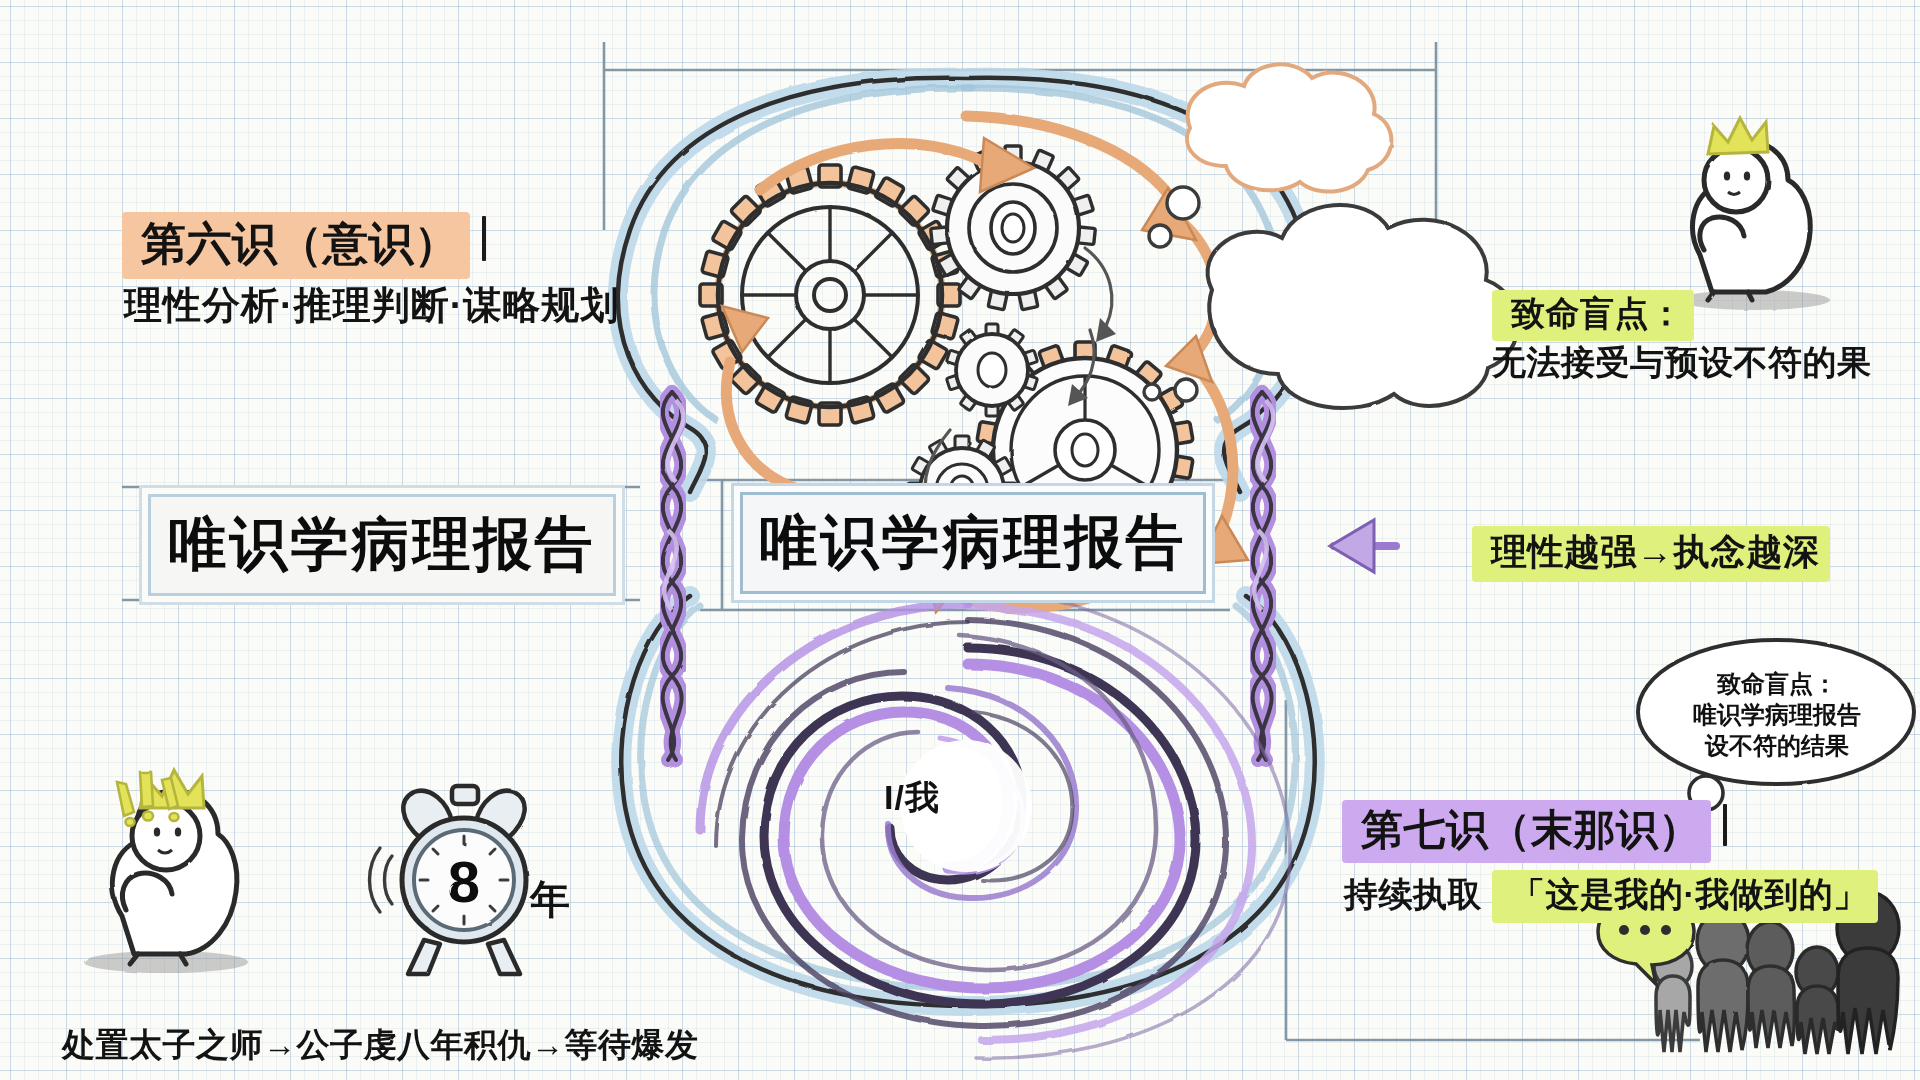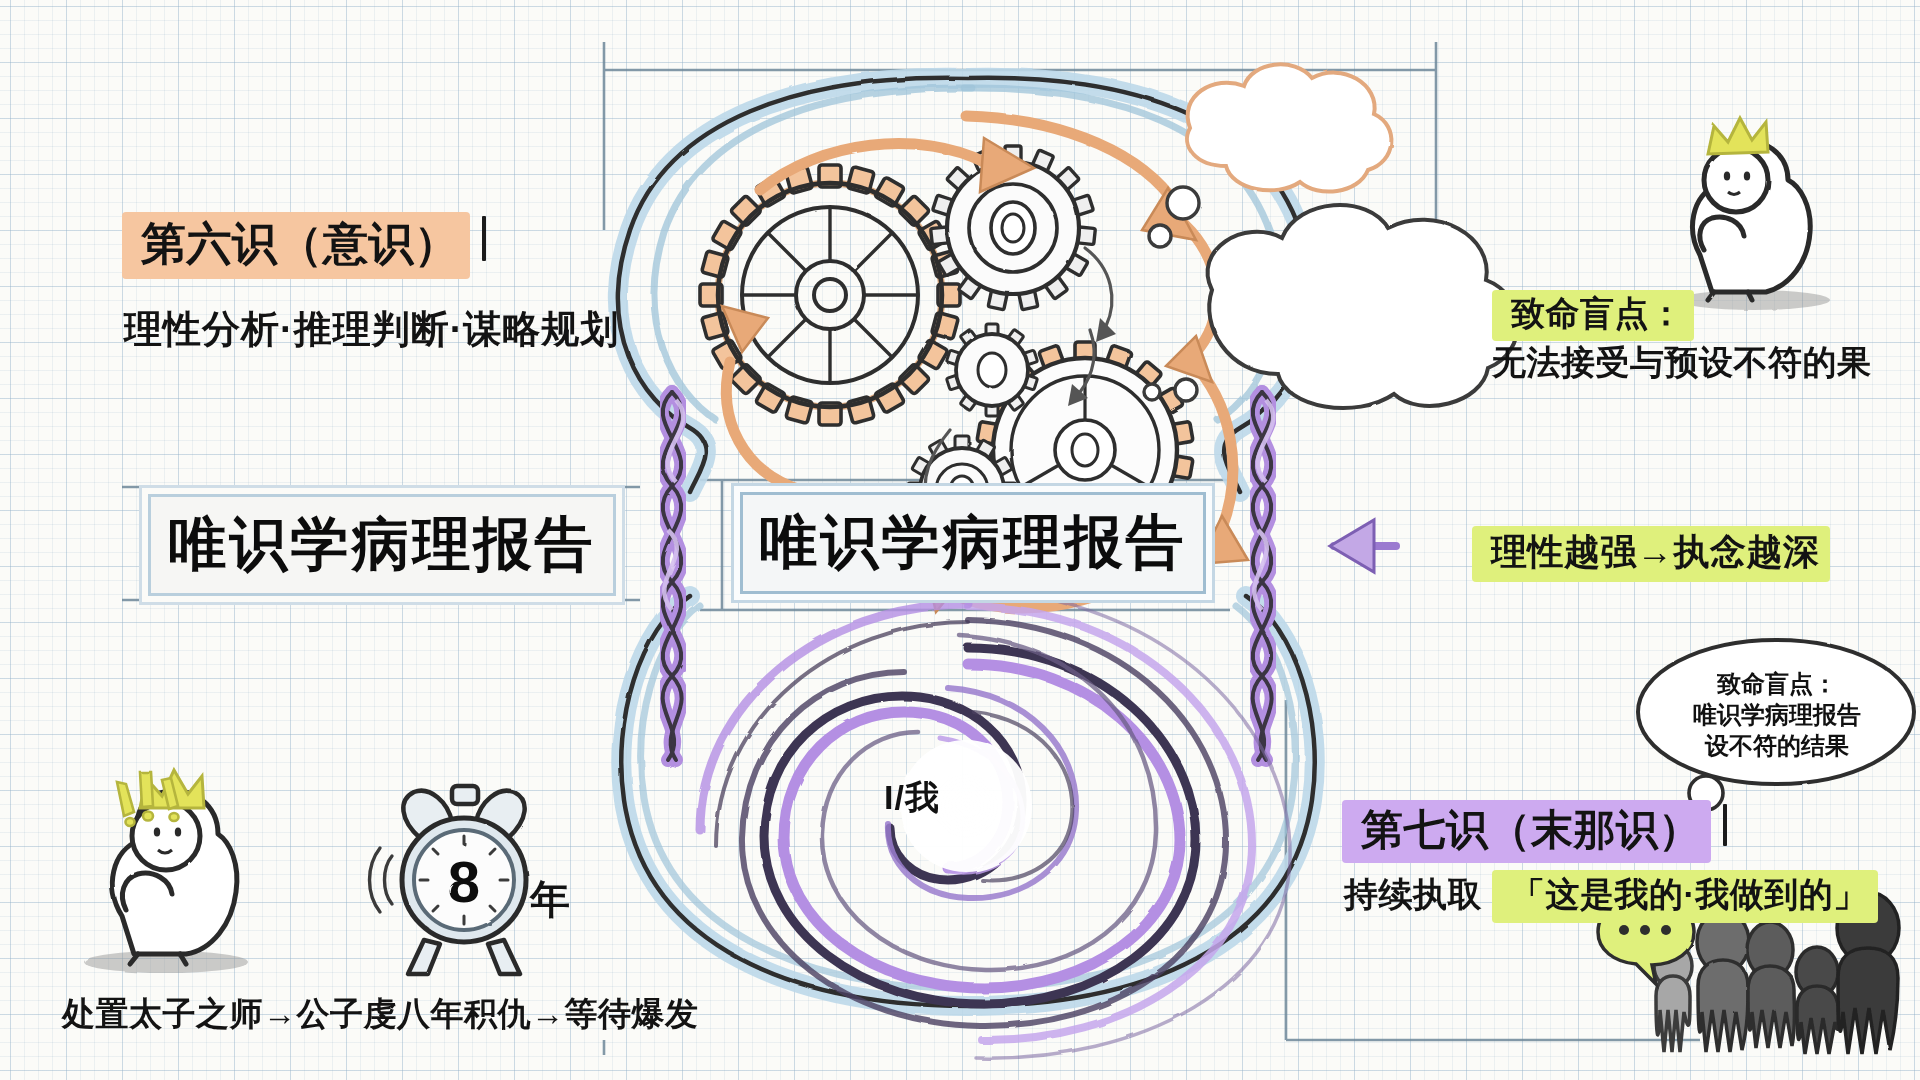--- a/index.html
+++ b/index.html
@@ -22,42 +22,42 @@
   .lyr{position:absolute;top:0;left:0;width:1920px;height:1080px;pointer-events:none;}
   
   .lbl{position:absolute;white-space:nowrap;color:#131313;font-weight:700;letter-spacing:.5px;}
   .hl{padding:2px 10px 5px 19px;border-radius:4px;display:inline-block;}
   .hl-orange{background:#f6c6a0;}
   .hl-green{background:#dff07c;}
   .hl-purple{background:#cdaaf0;}
   .tick{display:inline-block;width:4px;height:1em;background:#1b1b1b;vertical-align:-2px;margin-left:12px;border-radius:1px;}
 
   #l6-title{left:122px;top:212px;font-size:45px;}
-  #l6-sub{left:124px;top:304px;font-size:38px;letter-spacing:1px;}
+  #l6-sub{left:124px;top:280px;font-size:38px;letter-spacing:1px;}
 
   #title-left-box{
     position:absolute;left:148px;top:494px;width:462px;height:96px;
     background:#f6f6f4;border:3px solid #b9cfdd;box-shadow:0 0 0 6px #fbfbf8,0 0 0 9px #cfdde7;
     display:flex;align-items:center;justify-content:center;
   }
   #title-left-box span{font-size:58px;font-weight:800;color:#0c0c0c;letter-spacing:3px;}
   #title-center-box{
     position:absolute;left:740px;top:492px;width:460px;height:96px;
     background:#f4f6f7;border:3px solid #9fbdd1;box-shadow:0 0 0 6px #fafcfd,0 0 0 9px #c4d7e4;
     display:flex;align-items:center;justify-content:center;
   }
   #title-center-box span{font-size:58px;font-weight:800;color:#0c0c0c;letter-spacing:3px;}
 
   #blind1{left:1492px;top:290px;font-size:34px;line-height:1.28;}
   #blind1 .l2{display:block;}
 
   #ration{left:1472px;top:526px;font-size:36px;}
   #l7-title{left:1342px;top:800px;font-size:42px;}
   #l7-sub{left:1344px;top:870px;font-size:34px;}
-  #bottom-cap{left:62px;top:992px;font-size:33px;}
+  #bottom-cap{left:62px;top:1023px;font-size:33px;}
   #year-txt{left:530px;top:872px;font-size:40px;font-weight:800;}
   #self-txt{left:884px;top:775px;font-size:34px;font-weight:800;color:#111;letter-spacing:1px;}
 
   .bubble-txt{position:absolute;text-align:center;font-weight:700;color:#111;}
   #bubble1-txt{left:1652px;top:668px;width:250px;font-size:24px;line-height:1.3;}
 </style>
 </head>
 <body>
 
 <div id="canvas">

